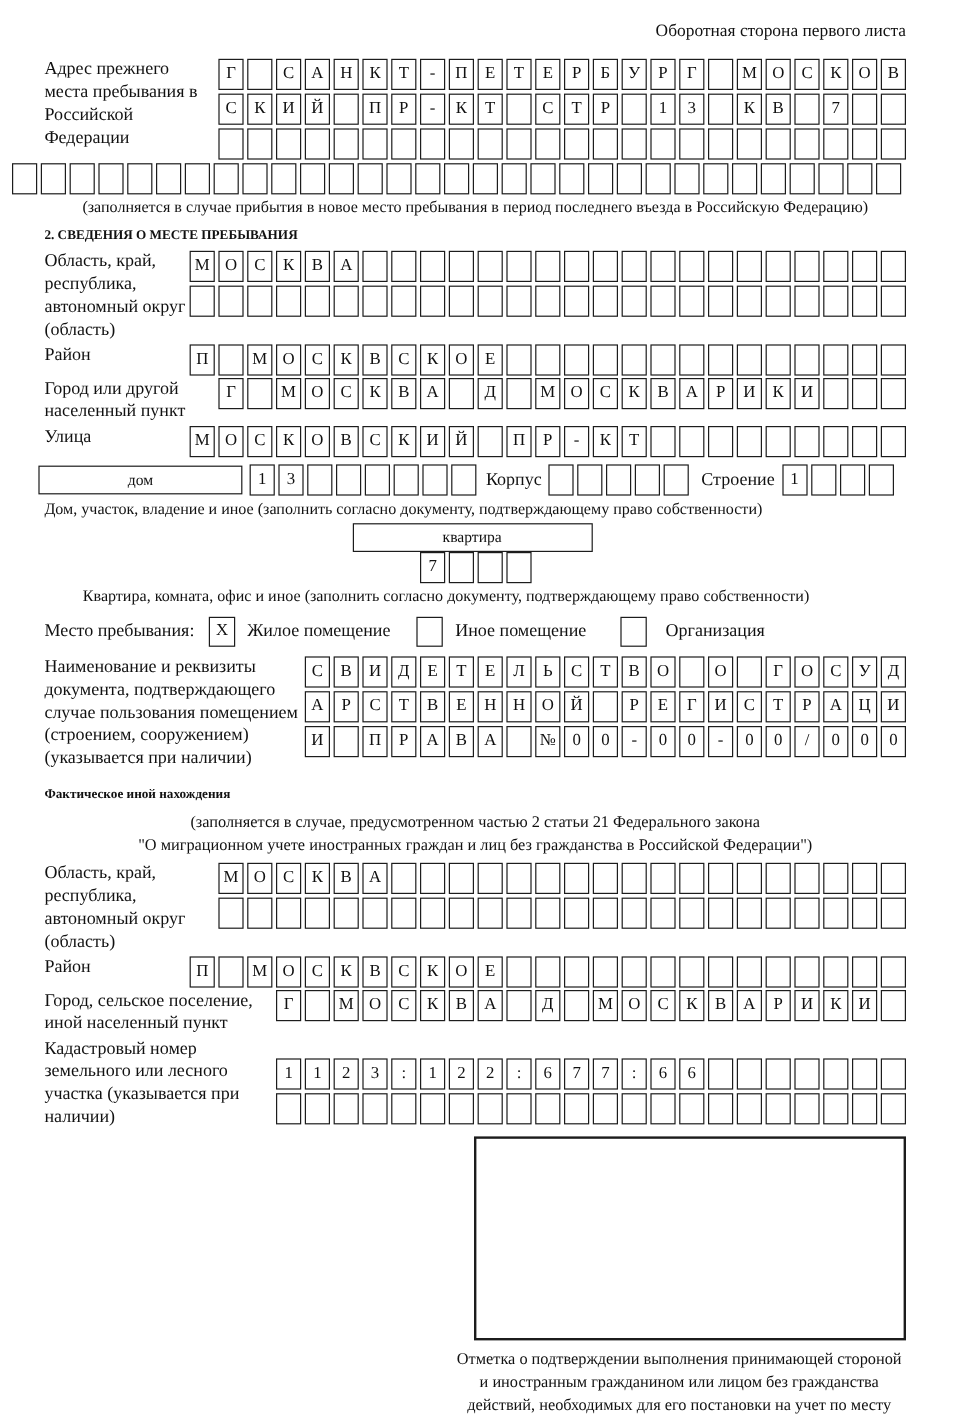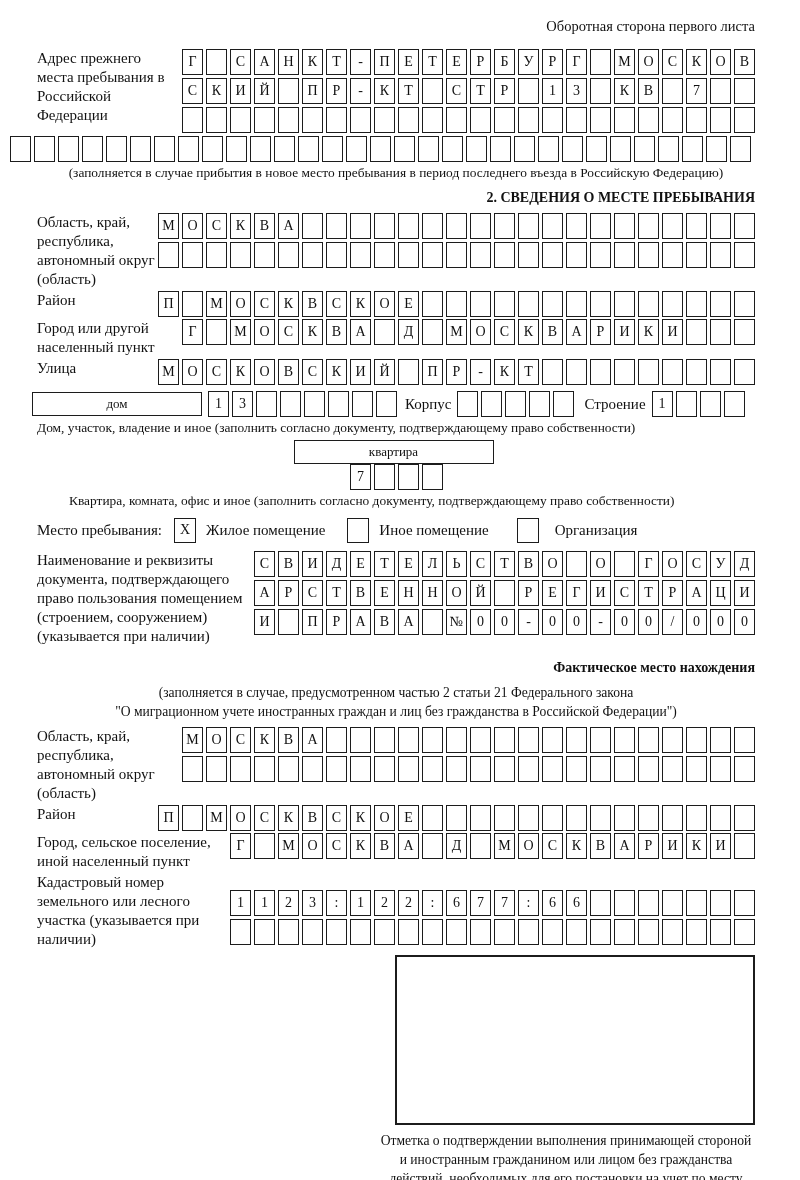--- a/index.html
+++ b/index.html
@@ -16,21 +16,21 @@
   .boxrow{display:flex;gap:3px;}
   .boxrow.right{margin-left:auto;}
   .cb{
     width:21px;height:26px;box-sizing:border-box;
     border:1.6px solid #1c1c1c;background:#fff;
     display:inline-flex;align-items:center;justify-content:center;
     font-size:14px;flex:0 0 21px;
   }
   .fullrow{margin-left:-27px;margin-top:3px;}
   .caption{font-size:13.4px;text-align:center;margin-top:3px;}
-  .sec-title{font-size:14px;font-weight:bold;text-align:right;margin:9px 0 7px 0;}
+  .sec-title{font-size:11px;font-weight:bold;text-align:left;margin:9px 0 7px 0;}
   .mt2{margin-top:2px;} .mt4{margin-top:4px;flex-direction:column;} .mt6{margin-top:6px;}
   .mt8{margin-top:8px;} .mt14{margin-top:14px;}
   .field-box{
     box-sizing:border-box;border:1.6px solid #1c1c1c;height:24px;
     display:flex;align-items:center;justify-content:center;font-size:13px;
   }
   .house-line{display:flex;align-items:center;margin-left:-5px;}
   .inline-lbl{font-size:15px;line-height:26px;white-space:nowrap;}
   .stay-line{display:flex;align-items:center;margin-top:8px;}
   .cbx{
@@ -367,21 +367,21 @@
     <div class="inline-lbl">Место пребывания:</div>
     <span class="cbx" style="margin-left:12px;">X</span>
     <div class="inline-lbl" style="margin-left:10px;text-align:center;">Жилое помещение</div>
     <span class="cbx" style="margin-left:22px;"></span>
     <div class="inline-lbl" style="margin-left:10px;">Иное помещение</div>
     <span class="cbx" style="margin-left:28px;"></span>
     <div class="inline-lbl" style="margin-left:16px;">Организация</div>
   </div>
 
   <div class="line mt8">
-    <div class="lbl" style="width:215px;">Наименование и реквизиты документа, подтверждающего право пользования помещением (строением, сооружением) (указывается при наличии)</div>
+    <div class="lbl" style="width:215px;">Наименование и реквизиты документа, подтверждающего случае пользования помещением (строением, сооружением) (указывается при наличии)</div>
     <div class="rows">
       <div class="boxrow">
           <span class="cb">С</span>
           <span class="cb">В</span>
           <span class="cb">И</span>
           <span class="cb">Д</span>
           <span class="cb">Е</span>
           <span class="cb">Т</span>
           <span class="cb">Е</span>
           <span class="cb">Л</span>
@@ -441,21 +441,21 @@
           <span class="cb">0</span>
           <span class="cb">0</span>
           <span class="cb">/</span>
           <span class="cb">0</span>
           <span class="cb">0</span>
           <span class="cb">0</span>
         </div>
     </div>
   </div>
 
-  <div class="sec-title mt14">Фактическое место нахождения</div>
+  <div class="sec-title mt14">Фактическое иной нахождения</div>
   <div class="note-line">(заполняется в случае, предусмотренном частью 2 статьи 21 Федерального закона</div>
   <div class="note-line">"О миграционном учете иностранных граждан и лиц без гражданства в Российской Федерации")</div>
 
   <div class="line mt6">
     <div class="lbl" style="width:140px;">Область, край, республика, автономный округ (область)</div>
     <div class="rows">
       <div class="boxrow">
           <span class="cb">М</span>
           <span class="cb">О</span>
           <span class="cb">С</span>

